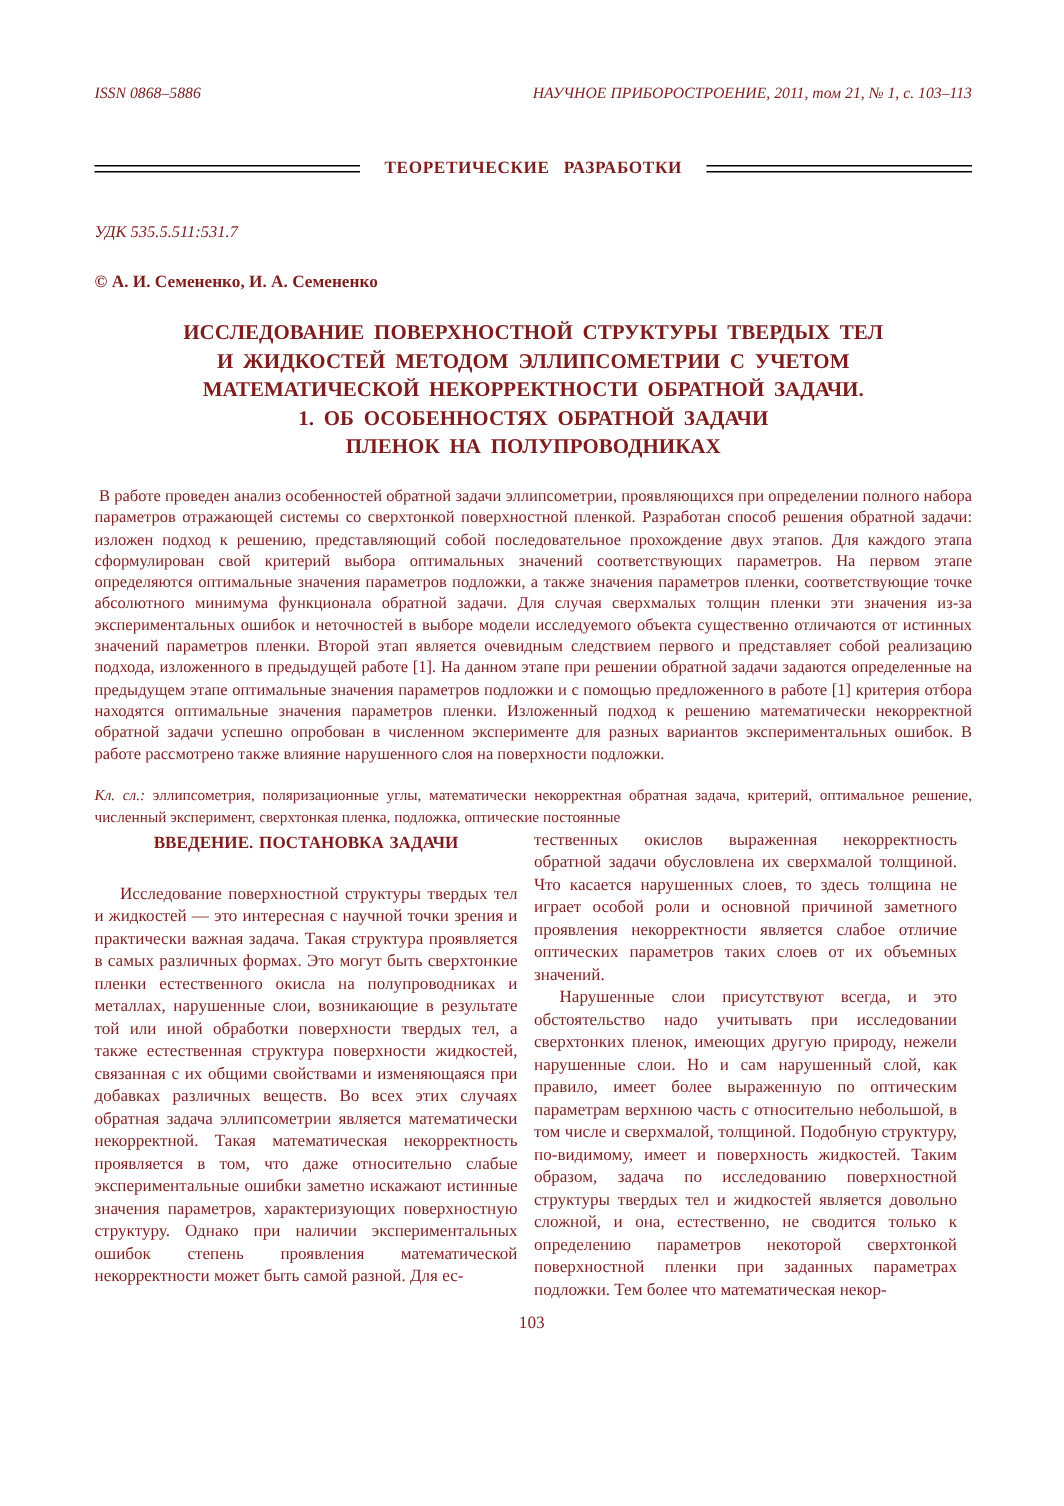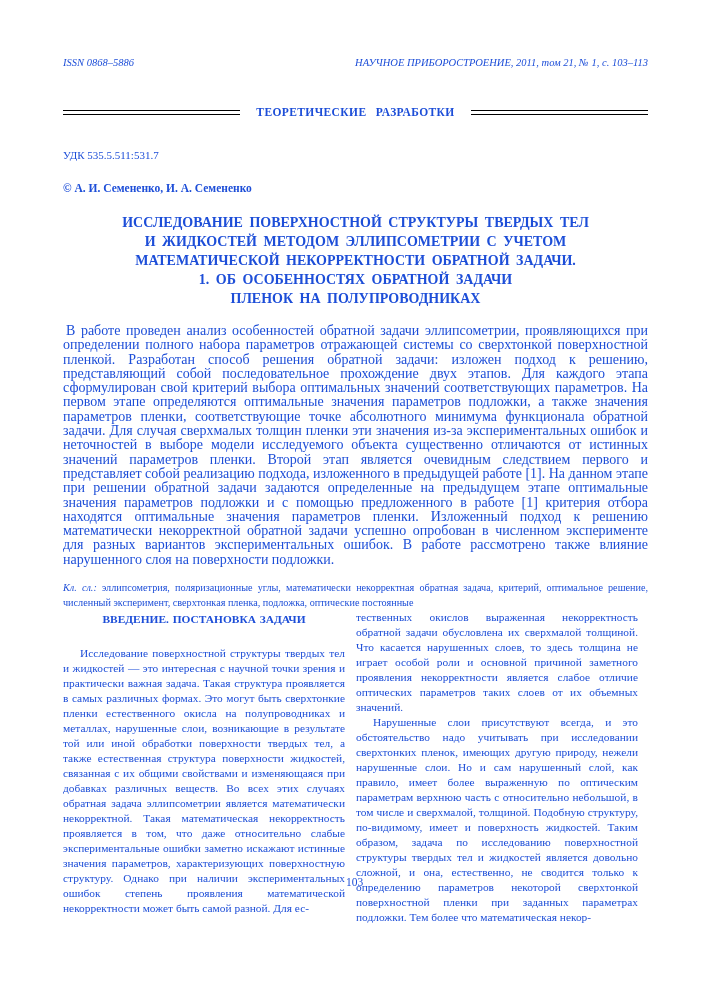--- a/index.html
+++ b/index.html
@@ -1,21 +1,21 @@
 <!DOCTYPE html>
 <html><head>
 <meta charset="utf-8">
 <style>
   html, body { margin:0; padding:0; background:#ffffff; }
   .page {
     position:relative;
     width:709px;
     height:1004px;
     background:#ffffff;
-    color:#1d4ed8;
+    color:#7f1d1d;
     font-family:"Liberation Serif", "DejaVu Serif", serif;
     box-sizing:border-box;
     padding:56px 61px 0 63px;
     overflow:hidden;
   }
 
   
   .journal-header {
     display:flex;
     justify-content:space-between;
@@ -44,41 +44,42 @@
     font-weight:bold;
     font-size:11.5px;
     letter-spacing:0.4px;
     word-spacing:6px;
     padding:0 6px;
     white-space:nowrap;
   }
 
   .udc {
     margin-top:31px;
+    font-style:italic;
     font-size:11px;
   }
 
   .authors {
     margin-top:21px;
     font-weight:bold;
     font-size:11.5px;
   }
 
   .title {
     margin-top:19px;
     text-align:center;
     font-weight:bold;
     font-size:14px;
     line-height:19px;
     word-spacing:3px;
   }
 
   .abstract {
     margin:16px 0 0 0;
-    font-size:14px;
+    font-size:11px;
     line-height:14.3px;
     text-align:justify;
     text-indent:3px;
   }
 
   .keywords {
     margin:13px 0 0 0;
     font-size:10.2px;
     line-height:15px;
     text-align:justify;

